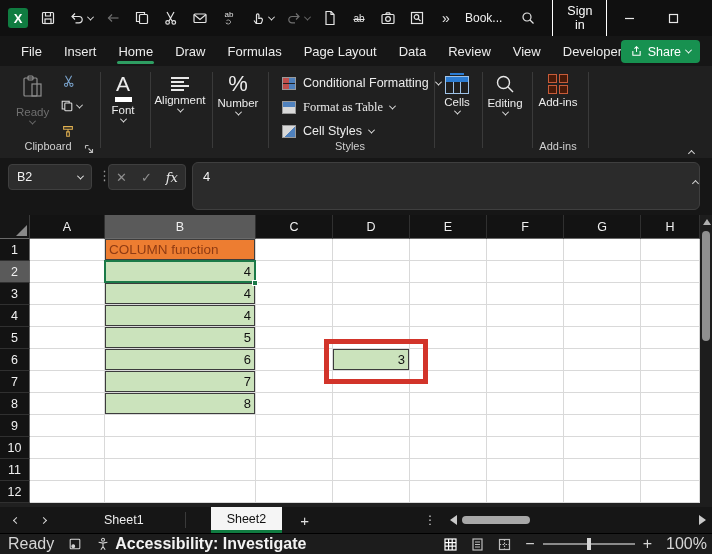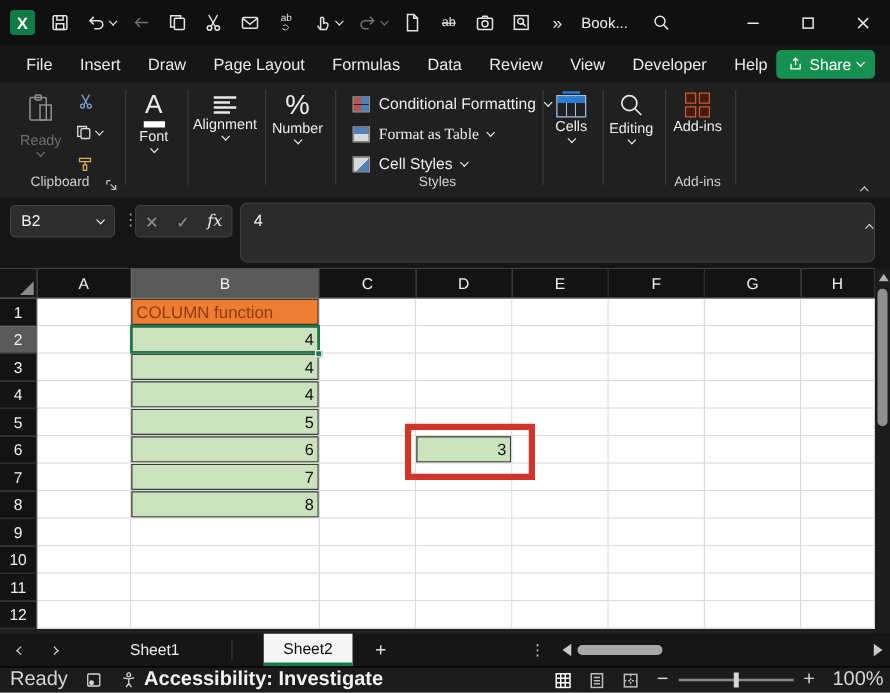--- a/index.html
+++ b/index.html
@@ -212,20 +212,21 @@
       </div>
     <div class="qico" style="font-size:14px;">»</div>
   </div>
   <div class="doc-title">Book...</div>
   <div class="qico" style="margin-left:18px;">
       <svg viewBox="0 0 16 16">
         <circle cx="7" cy="7" r="4"></circle>
         <path d="M10 10l3.5 3.5"></path>
       </svg>
     </div>
+  <button class="signin-btn">Sign in</button>
   <div class="wctrl">
     <div class="wbtn">
         <svg viewBox="0 0 11 11">
           <path d="M1 5.5h9"></path>
         </svg>
       </div>
     <div class="wbtn">
         <svg viewBox="0 0 11 11">
           <rect x="1.5" y="1.5" width="8" height="8"></rect>
         </svg>
@@ -235,23 +236,24 @@
           <path d="M1.5 1.5l8 8M9.5 1.5l-8 8"></path>
         </svg>
       </div>
   </div>
 </div>
 
 <div class="tabrow">
   <div style="display:flex; height:100%;">
       <div class="rtab">File</div>
       <div class="rtab">Insert</div>
+      <div class="rtab active">Home</div>
       <div class="rtab">Draw</div>
+      <div class="rtab">Formulas</div>
       <div class="rtab">Page Layout</div>
-      <div class="rtab">Formulas</div>
       <div class="rtab">Data</div>
       <div class="rtab">Review</div>
       <div class="rtab">View</div>
       <div class="rtab">Developer</div>
       <div class="rtab">Help</div>
     </div>
   <div class="share-btn">
     <svg viewBox="0 0 16 16">
         <path d="M8 2.5v6"></path>
         <path d="M5.5 4.5L8 2l2.5 2.5"></path>

